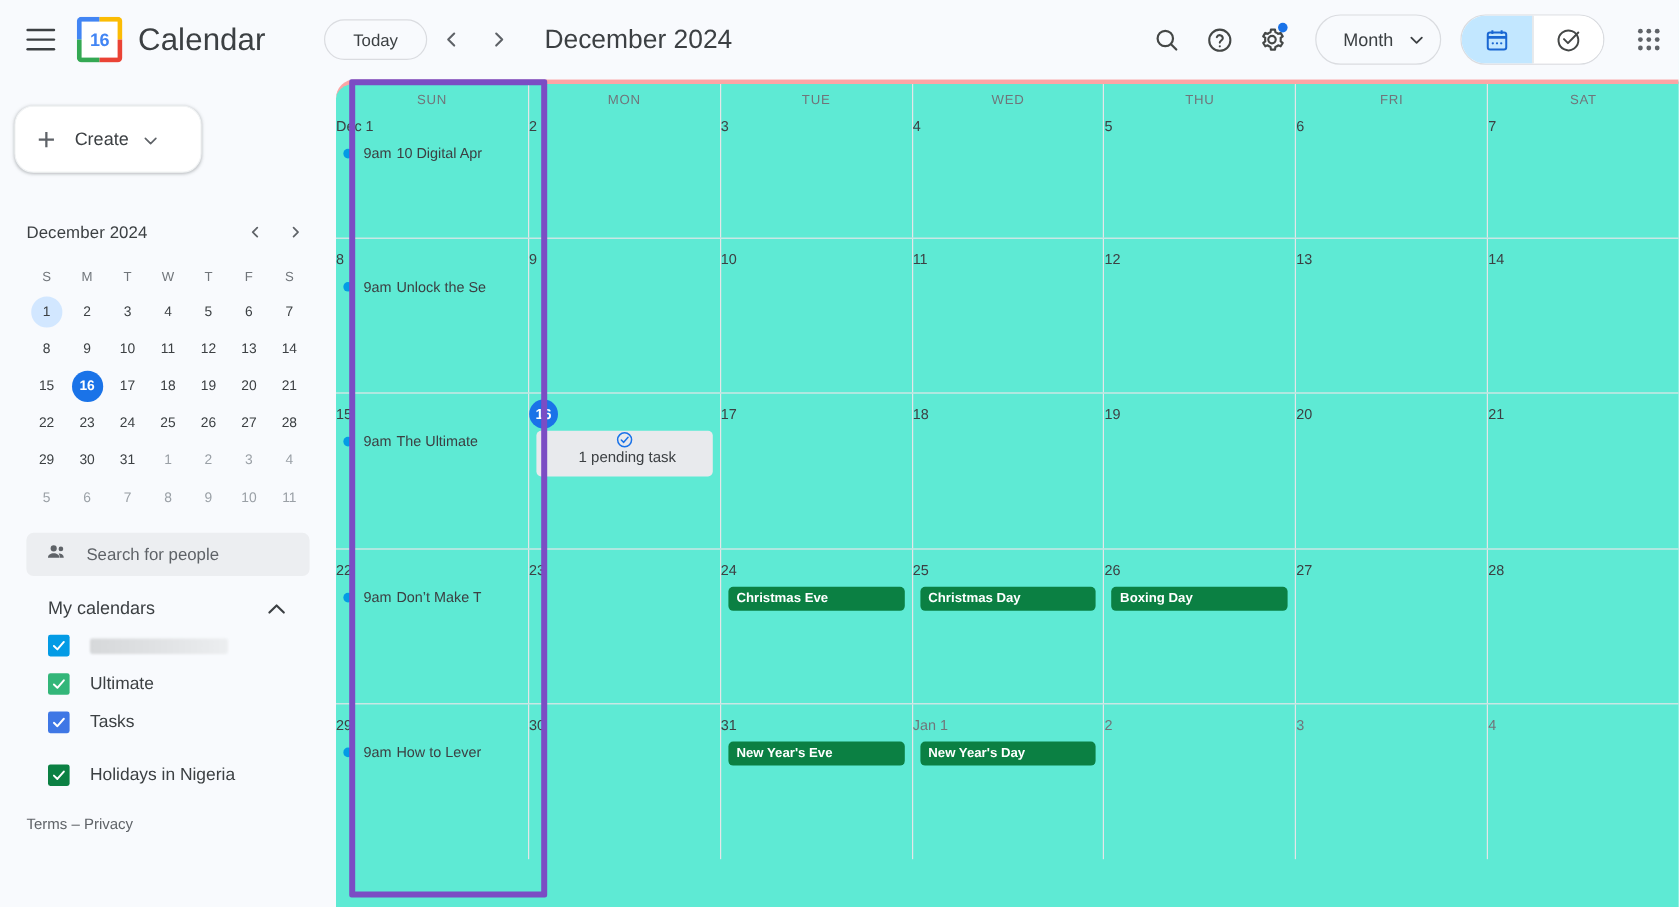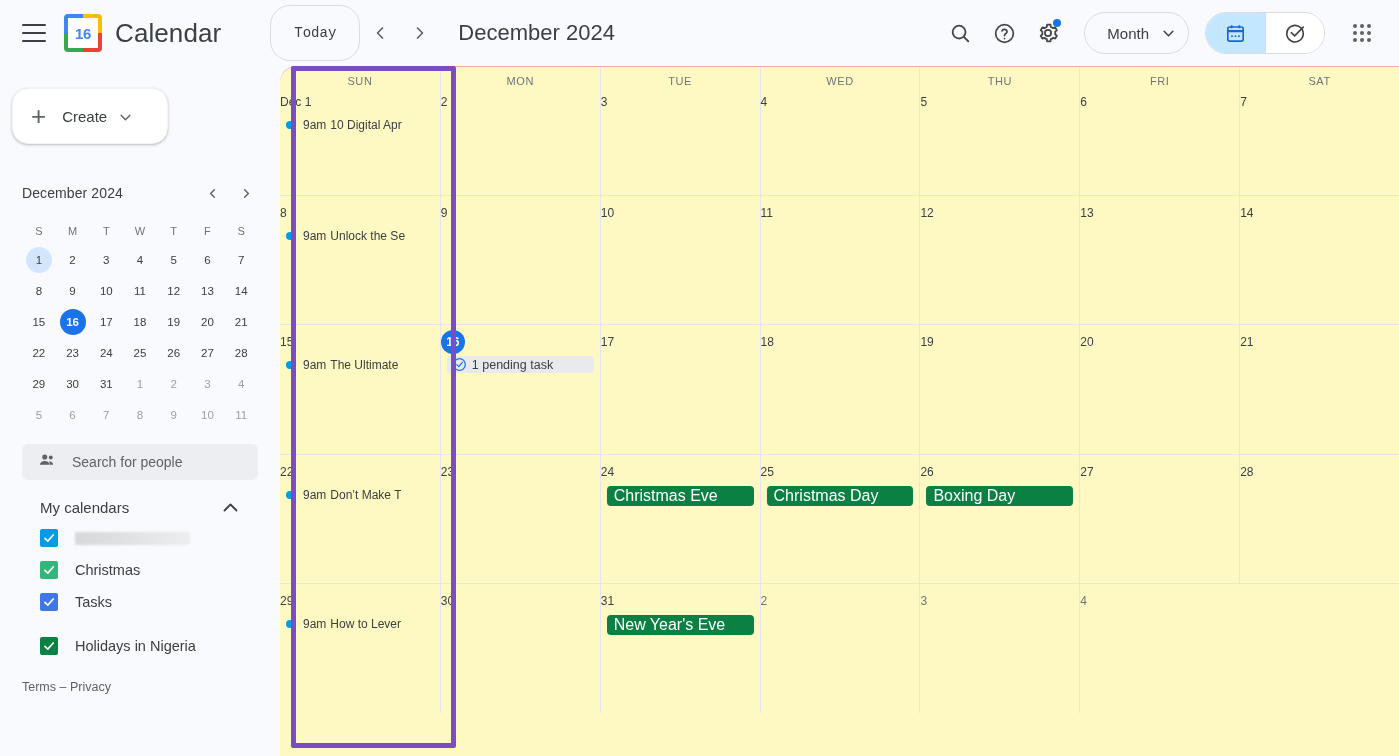--- a/index.html
+++ b/index.html
@@ -38,37 +38,37 @@
     position: absolute; left: 4px; top: 4px; right: 4px; bottom: 4px;
     background: #fff; display: flex; align-items: center; justify-content: center;
     font-size: 15px; font-weight: 700; color: #4285f4; letter-spacing: -0.4px;
   }
   .brand-title {
     font-size: 26px; color: #3c4043; margin-left: 13px; letter-spacing: 0.1px;
     font-weight: 400;
   }
 
   .today-btn {
-    margin-left: 49px; height: 56px; padding: 0 23px;
+    margin-left: 49px; height: 34px; padding: 0 23px;
     border: 1px solid #dadce0; border-radius: 20px; background: #f8fafd;
     font-size: 14px; color: #3c4043; cursor: pointer;
-    display: flex; align-items: center; font-family: Liberation Mono, monospace;
+    display: flex; align-items: center; font-family: Liberation Sans, sans-serif;
   }
   .nav-arrow {
     width: 40px; height: 40px; border-radius: 50%; border: none; background: transparent;
     cursor: pointer; display: flex; align-items: center; justify-content: center;
     color: #5f6368;
   }
   .nav-arrow:first-of-type { margin-left: 13px; }
   .period-title {
     font-size: 22px; color: #3c4043; margin-left: 18px; white-space: nowrap;
     font-weight: 400;
   }
 
-  .header-right { margin-left: auto; display: flex; align-items: center; padding-right: 16px; }
+  .header-right { margin-left: auto; display: flex; align-items: center; padding-right: 4px; }
   .icon-btn {
     width: 44px; height: 44px; border-radius: 50%; border: none; background: transparent;
     cursor: pointer; display: flex; align-items: center; justify-content: center;
     color: #444746; position: relative;
   }
   .notif-dot {
     position: absolute; top: 8px; right: 9px; width: 8px; height: 8px;
     border-radius: 50%; background: #1a73e8;
   }
   .view-select {
@@ -154,22 +154,22 @@
   .redacted {
     margin-left: 17px; width: 115px; height: 13px; border-radius: 2px;
     background: linear-gradient(90deg,#d6d8da,#dfe1e3 45%,#eceef0);
     filter: blur(1.1px);
   }
   .legal { margin: 18px 22px 0 22px; font-size: 12.5px; color: #5f6368; }
 
   
   #grid {
     position: absolute; left: 280px; top: 66px; width: 1119px; height: 690px;
-    background: #fef9c3; border-top-left-radius: 16px; overflow: hidden;
-    border-top: 1px solid #fca5a5;
+    background: #5eead4; border-top-left-radius: 16px; overflow: hidden;
+    border-top: 4px solid #fca5a5;
   }
   .week-row { display: grid; grid-template-columns: repeat(7, 1fr); height: 129.2px;
               border-bottom: 1px solid #e4e6e8; }
   .week-row:last-child { border-bottom: none; }
   .daycell { border-left: 1px solid #e4e6e8; position: relative; padding-top: 5px; }
   .daycell:first-child { border-left: none; }
   .dow-label { text-align: center; font-size: 11px; color: #70757a; letter-spacing: .6px;
                height: 18px; line-height: 18px; }
   .daynum { font-size: 12px; color: #3c4043; height: 24px; line-height: 24px;
             font-weight: 500; }
@@ -183,24 +183,24 @@
     display: flex; align-items: center; margin: 1px 2px 0 6px; height: 20px;
     font-size: 12px; color: #3c4043; white-space: nowrap; overflow: hidden; cursor: pointer;
   }
   .evt-timed .dot { width: 8px; height: 8px; border-radius: 50%; background: #039be5; flex: none; }
   .evt-timed .tm { margin-left: 9px; color: #3c4043; }
   .evt-timed .ti { margin-left: 4px; font-weight: 500; overflow: hidden; text-overflow: clip; }
   .evt-chip {
     margin: 2px 6px 0 6px; height: 20px; border-radius: 4px; background: #0b8043;
     display: flex; align-items: center; padding: 0 7px; cursor: pointer;
   }
-  .evt-chip .t { font-size: 16px; color: #fff; font-weight: 400; white-space: nowrap; }
+  .evt-chip .t { font-size: 11px; color: #fff; font-weight: 700; white-space: nowrap; }
   .task-chip {
-    margin: 2px 6px 16px 6px; height: 17px; border-radius: 4px; background: #e8eaed;
-    display: flex; align-items: center; padding: 0 5px; cursor: pointer;
+    margin: 2px 6px 16px 6px; height: 38px; border-radius: 4px; background: #e8eaed;
+    display: flex; align-items: center; padding: 0 5px; cursor: pointer; flex-direction: column;
   }
   .task-chip .t { font-size: 12.5px; color: #3c4043; margin-left: 5px; white-space: nowrap; }
 
   
   #col-highlight {
     position: absolute; left: 291px; top: 66px; width: 165px; height: 682px;
     border: 5px solid #7b4dc4; border-radius: 2px; pointer-events: none; z-index: 5;
   }
 </style>
 </head>
@@ -412,21 +412,21 @@
             </svg>
           </span>
           <span class="redacted"></span>
         </div>
         <div class="cal-item">
           <span class="cb" style="background: rgb(51, 182, 121);">
             <svg viewBox="0 0 24 24">
               <polyline points="5 12.6 10 17.4 19.2 6.8" fill="none" stroke="#fff" stroke-width="2.8" stroke-linecap="round" stroke-linejoin="round"></polyline>
             </svg>
           </span>
-          <span class="nm">Christmas</span>
+          <span class="nm">Ultimate</span>
         </div>
         <div class="cal-item">
           <span class="cb" style="background: rgb(63, 119, 229);">
             <svg viewBox="0 0 24 24">
               <polyline points="5 12.6 10 17.4 19.2 6.8" fill="none" stroke="#fff" stroke-width="2.8" stroke-linecap="round" stroke-linejoin="round"></polyline>
             </svg>
           </span>
           <span class="nm">Tasks</span>
         </div>
       </div>
@@ -596,20 +596,26 @@
       <div class="daycell">
         <div class="daynum">30</div>
       </div>
       <div class="daycell">
         <div class="daynum">31</div>
         <div class="evt-chip" style="background: rgb(11, 128, 67);">
           <span class="t">New Year's Eve</span>
         </div>
       </div>
       <div class="daycell">
+        <div class="daynum muted">Jan 1</div>
+        <div class="evt-chip" style="background: rgb(11, 128, 67);">
+          <span class="t">New Year's Day</span>
+        </div>
+      </div>
+      <div class="daycell">
         <div class="daynum muted">2</div>
       </div>
       <div class="daycell">
         <div class="daynum muted">3</div>
       </div>
       <div class="daycell">
         <div class="daynum muted">4</div>
       </div>
     </div>
   </div>

